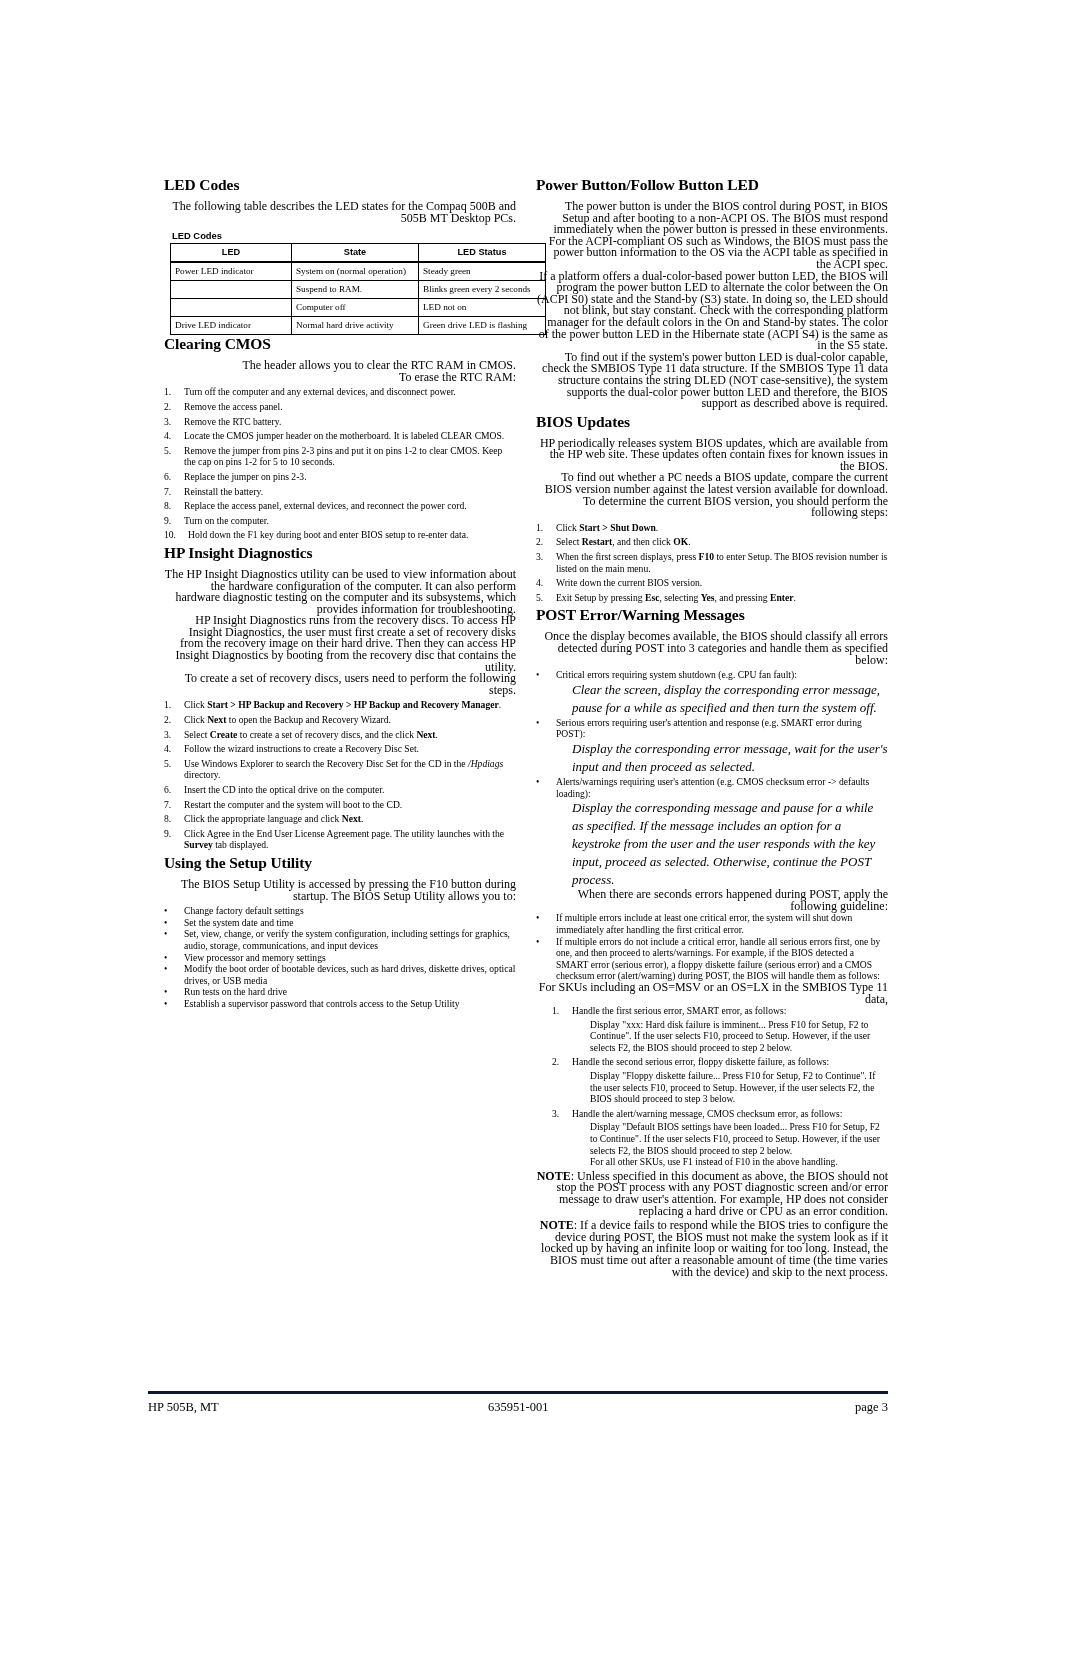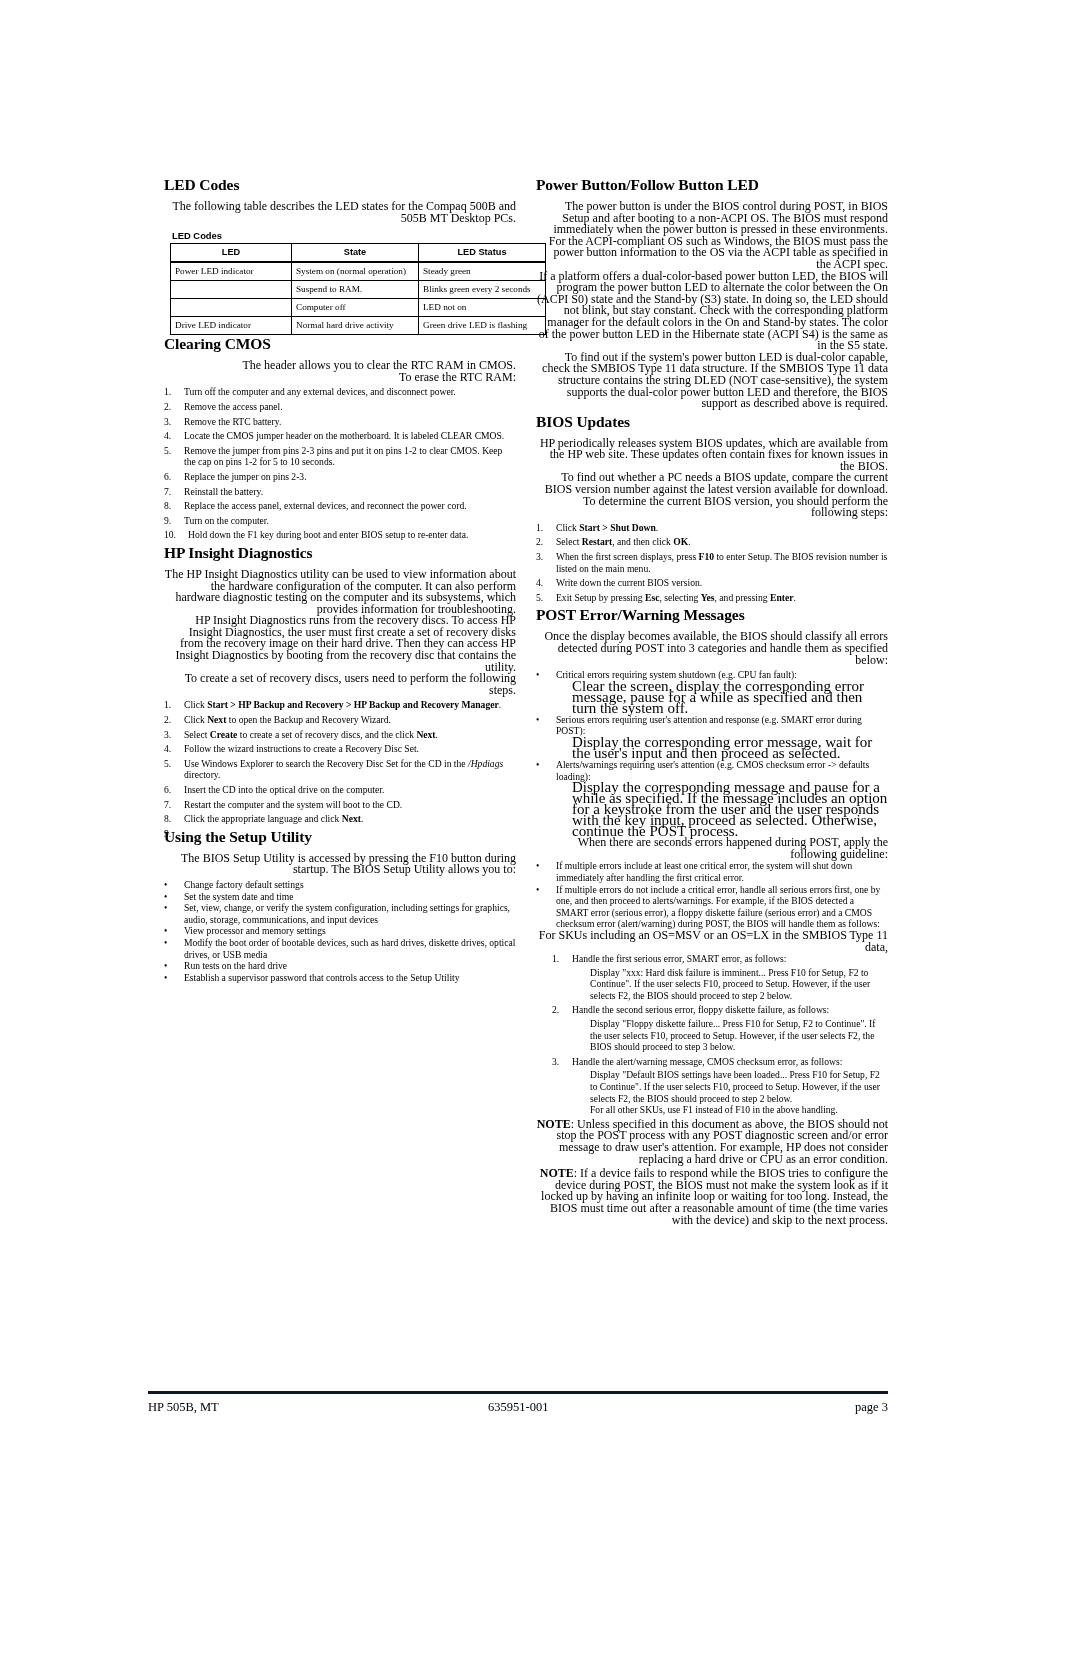--- a/index.html
+++ b/index.html
@@ -70,24 +70,25 @@
   .li.sub { padding-left: 36px; }
   .li.sub > .marker { left: 16px; width: 20px; }
 
   .indent-blk {
     font-size: 9.6px;
     line-height: 11.6px;
     margin: 0 0 3px 0;
     padding-left: 54px;
   }
   .indent-blk2 {
-    font-size: 15px;
-    line-height: 11px;
+    font-size: 13px;
+    line-height: 18px;
     margin: 0 0 3px 0;
     padding-left: 36px;
+    font-style: italic;
   }
 
   b { font-weight: bold; }
   i { font-style: italic; }
 
   
   .tbl-cap {
     font-family: "Liberation Sans", sans-serif;
     font-weight: bold;
     font-size: 9.4px;
@@ -205,21 +206,21 @@
     <p class="body">To create a set of recovery discs, users need to perform the following steps.</p>
 
     <div class="li"><span class="marker">1.</span><span>Click <b>Start &gt; HP Backup and Recovery &gt; HP Backup and Recovery Manager</b>.</span></div>
     <div class="li"><span class="marker">2.</span><span>Click <b>Next</b> to open the Backup and Recovery Wizard.</span></div>
     <div class="li"><span class="marker">3.</span><span>Select <b>Create</b> to create a set of recovery discs, and the click <b>Next</b>.</span></div>
     <div class="li"><span class="marker">4.</span><span>Follow the wizard instructions to create a Recovery Disc Set.</span></div>
     <div class="li"><span class="marker">5.</span><span>Use Windows Explorer to search the Recovery Disc Set for the CD in the <i>/Hpdiags</i> directory.</span></div>
     <div class="li"><span class="marker">6.</span><span>Insert the CD into the optical drive on the computer.</span></div>
     <div class="li"><span class="marker">7.</span><span>Restart the computer and the system will boot to the CD.</span></div>
     <div class="li"><span class="marker">8.</span><span>Click the appropriate language and click <b>Next</b>.</span></div>
-    <div class="li"><span class="marker">9.</span></div>
+    <div class="li"><span class="marker">9.</span><span>Click Agree in the End User License Agreement page. The utility launches with the <b>Survey</b> tab displayed.</span></div>
 
     <h2 class="sect sect-gap">Using the Setup Utility</h2>
     <p class="body">The BIOS Setup Utility is accessed by pressing the F10 button during startup. The BIOS Setup Utility allows you to:</p>
 
     <div class="li bul" style="margin-bottom:0"><span class="marker">•</span><span>Change factory default settings</span></div>
     <div class="li bul" style="margin-bottom:0"><span class="marker">•</span><span>Set the system date and time</span></div>
     <div class="li bul" style="margin-bottom:0"><span class="marker">•</span><span>Set, view, change, or verify the system configuration, including settings for graphics, audio, storage, communications, and input devices</span></div>
     <div class="li bul" style="margin-bottom:0"><span class="marker">•</span><span>View processor and memory settings</span></div>
     <div class="li bul" style="margin-bottom:0"><span class="marker">•</span><span>Modify the boot order of bootable devices, such as hard drives, diskette drives, optical drives, or USB media</span></div>
     <div class="li bul" style="margin-bottom:0"><span class="marker">•</span><span>Run tests on the hard drive</span></div>

